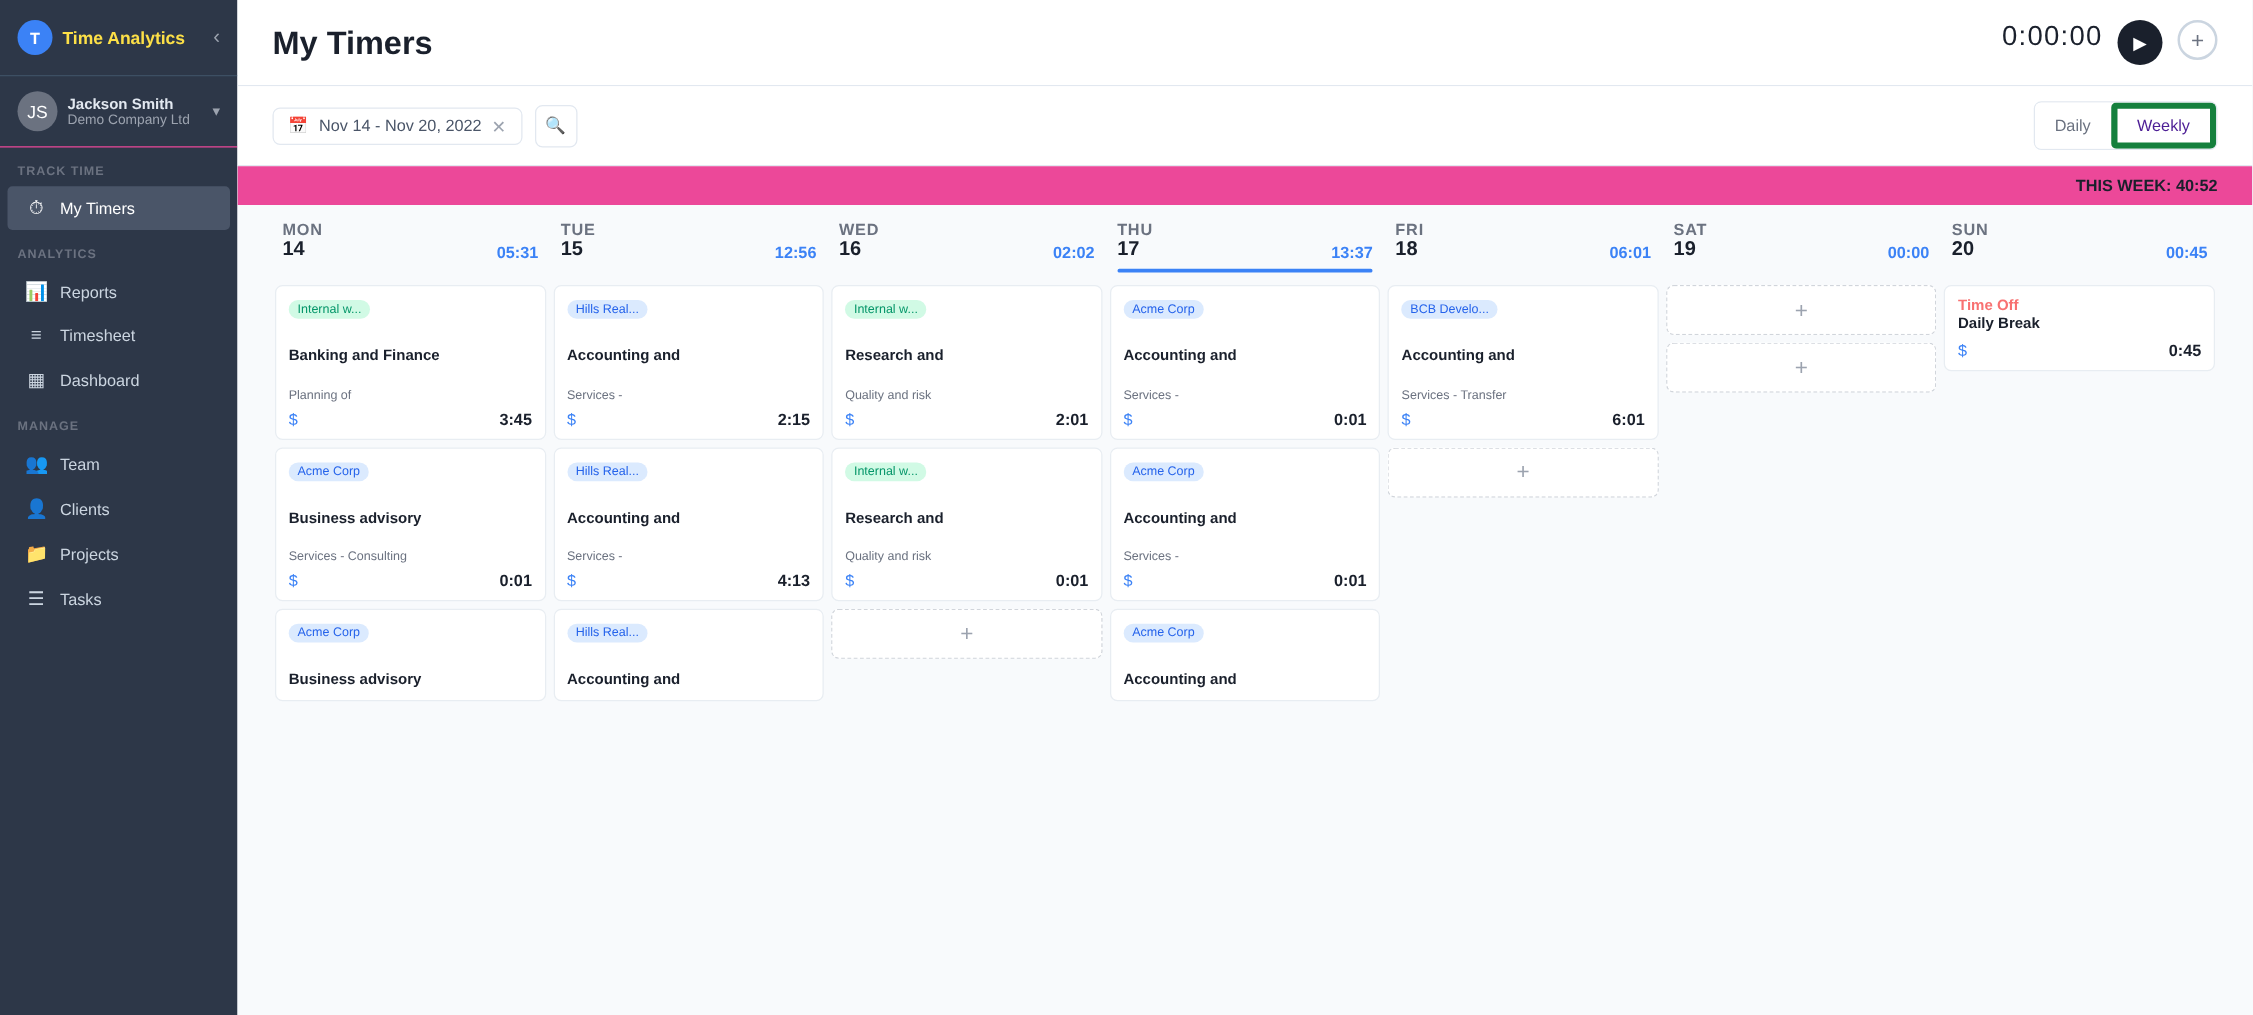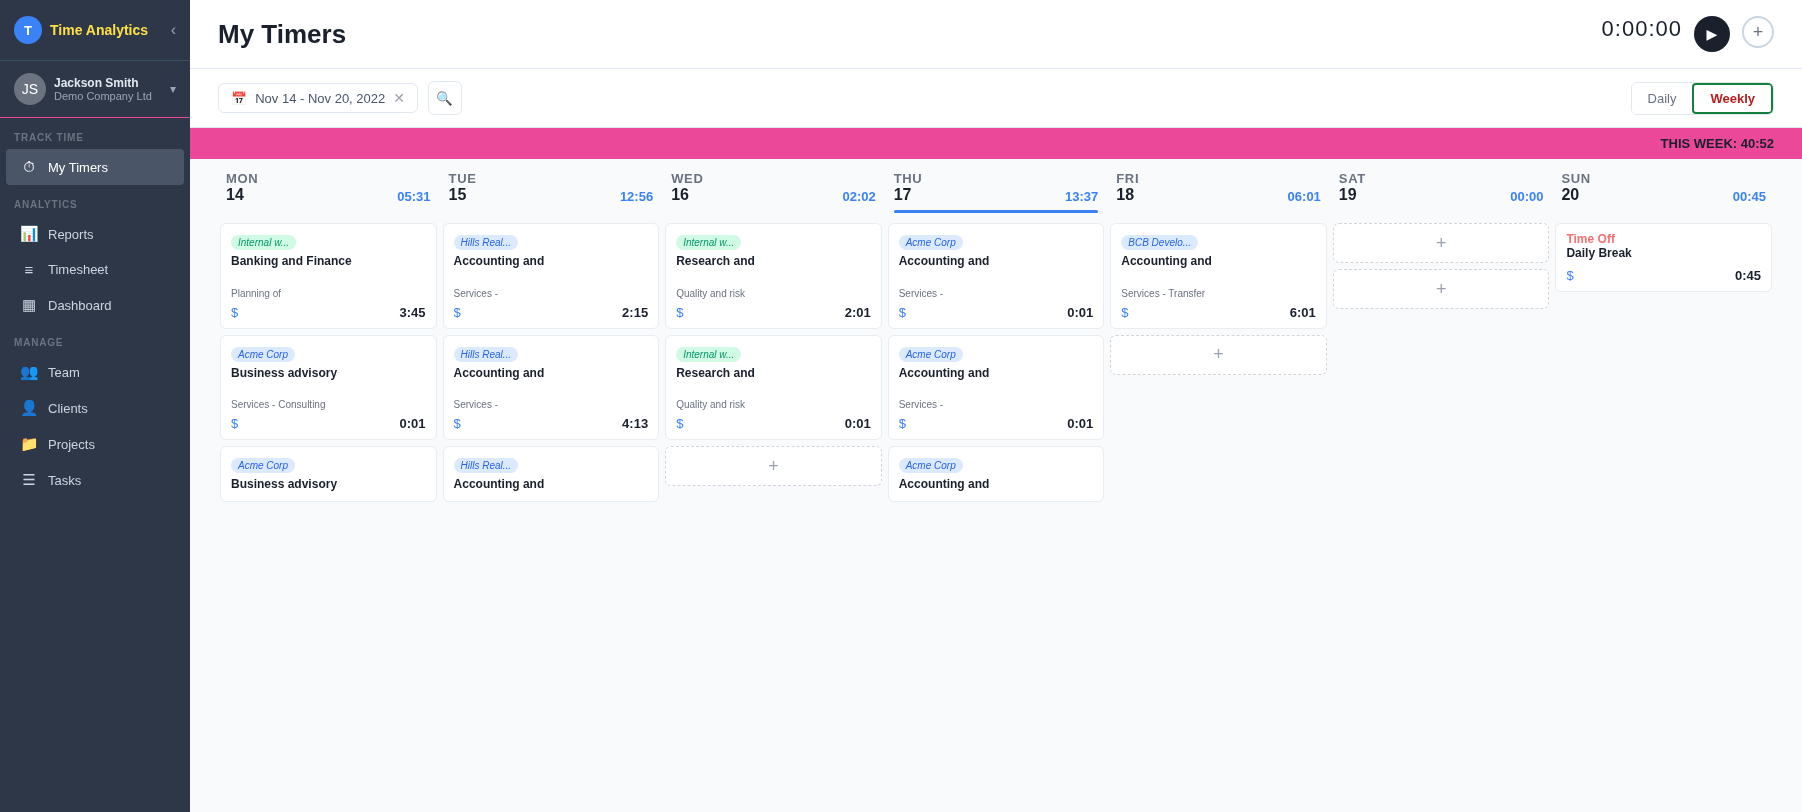--- a/index.html
+++ b/index.html
@@ -122,21 +122,21 @@
       width: 34px; height: 34px; border-radius: 6px;
       border: 1px solid #e2e8f0; background: #fff;
       display: flex; align-items: center; justify-content: center;
       cursor: pointer; color: #6b7280;
     }
     .view-toggle { display: flex; border: 1px solid #e2e8f0; border-radius: 6px; overflow: hidden; }
     .view-btn {
       padding: 6px 16px; font-size: 13px; cursor: pointer;
       border: none; background: #fff; color: #6b7280;
     }
-    .view-btn.active { background: #fff; color: #b91c1c; font-weight: 700; border: 2px solid #15803d; border-radius: 4px; }
+    .view-btn.active { background: #fff; color: #4c1d95; font-weight: 400; border: 5px solid #15803d; border-radius: 4px; }
 
     .week-summary {
       text-align: right;
       padding: 8px 28px;
       font-size: 13px; font-weight: 700; color: #1a202c;
       background: #ec4899;
     }
 
     
     .calendar-area {
@@ -165,22 +165,21 @@
       background: #fff;
       border-radius: 6px;
       padding: 8px 10px;
       border: 1px solid #e8edf2;
       cursor: pointer;
     }
     .client-badge {
       display: inline-block;
       font-size: 10px; font-weight: 500;
       padding: 2px 7px; border-radius: 10px;
-      margin-bottom: 4px;
-      font-style: italic;
+      margin-bottom: 22px;
     }
     .badge-green { background: #d1fae5; color: #059669; }
     .badge-blue { background: #dbeafe; color: #2563eb; }
     .timer-title { font-size: 12px; font-weight: 600; color: #1a202c; line-height: 1.3; }
     .timer-desc { font-size: 10px; color: #6b7280; margin-top: 18px; }
     .timer-footer { display: flex; justify-content: space-between; align-items: center; margin-top: 6px; }
     .timer-dollar { color: #3b82f6; font-size: 13px; }
     .timer-time { font-size: 13px; font-weight: 600; color: #1a202c; }
 
     .add-card {

